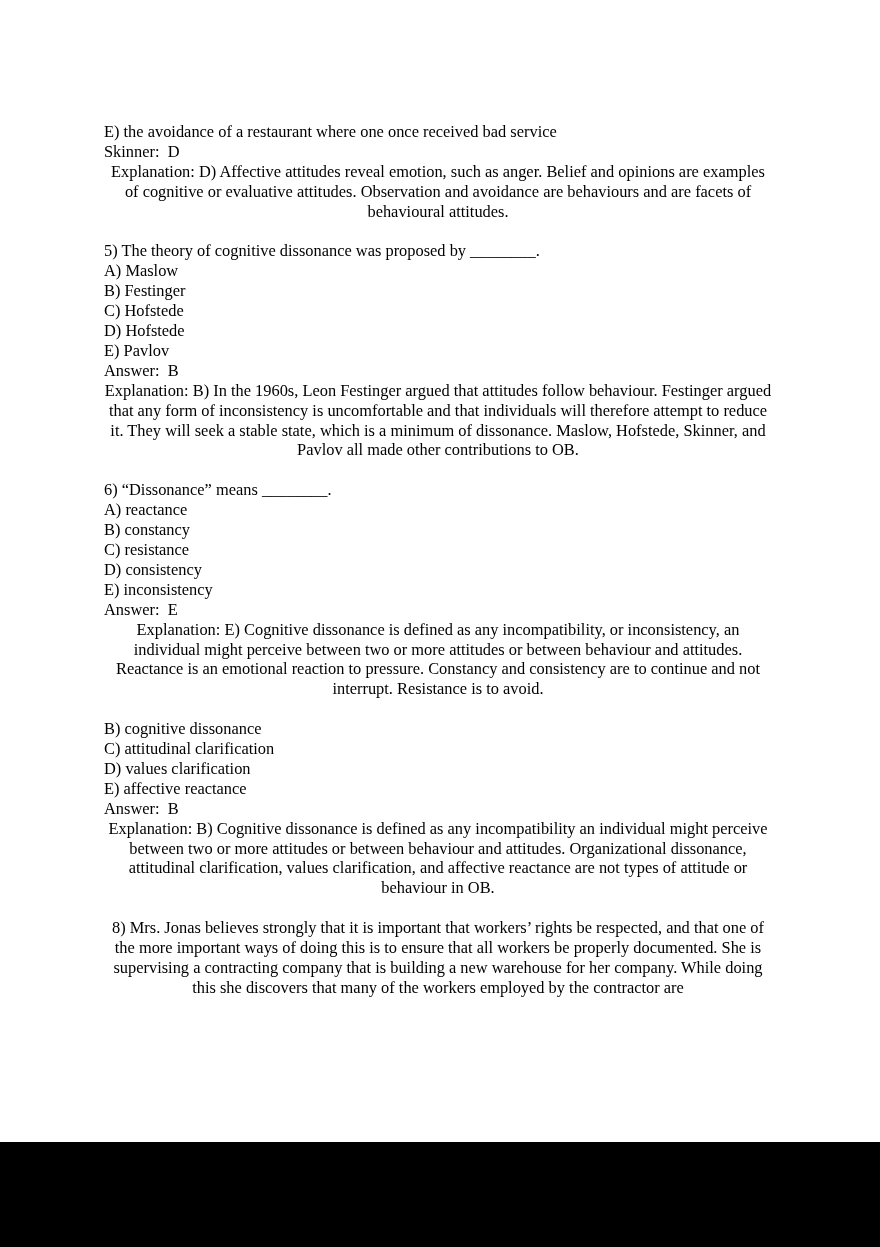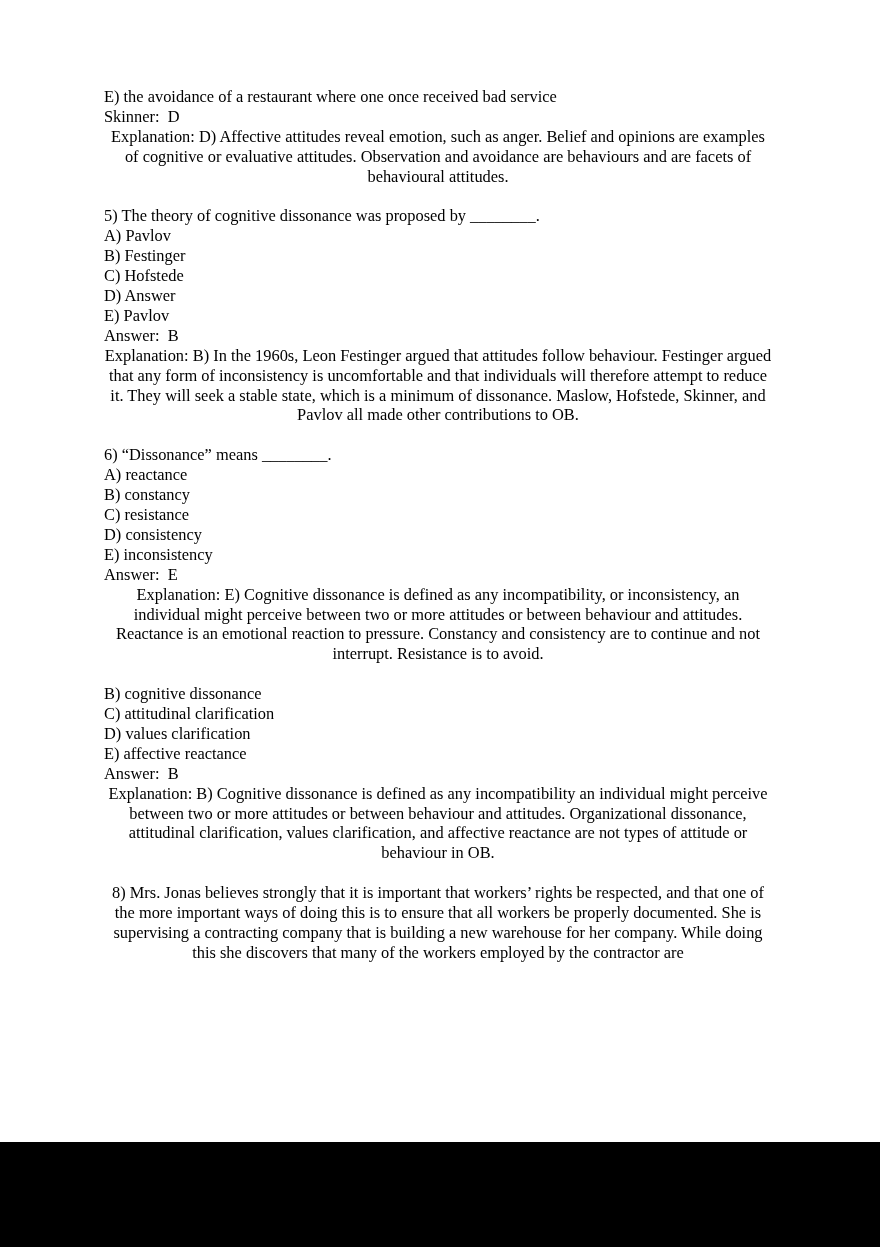--- a/index.html
+++ b/index.html
@@ -11,21 +11,21 @@
     position: relative;
     width: 880px;
     height: 1247px;
     background: #ffffff;
     overflow: hidden;
     font-family: "Liberation Serif", "DejaVu Serif", serif;
   }
   .content {
     position: absolute;
     left: 104px;
-    top: 87px;
+    top: 122px;
     width: 668px;
     font-size: 16.4px;
     line-height: 19.9px;
     color: #000000;
     text-align: left;
     -webkit-font-smoothing: antialiased;
   }
   .block {
     margin: 0 0 19.9px 0;
     padding: 0;
@@ -60,24 +60,24 @@
   <div class="content">
 
     <div class="block">
       <div class="line">E) the avoidance of a restaurant where one once received bad service</div>
       <div class="line">Skinner:  D</div>
       <div class="para">Explanation:  D) Affective attitudes reveal emotion, such as anger. Belief and opinions are examples of cognitive or evaluative attitudes. Observation and avoidance are behaviours and are facets of behavioural attitudes.</div>
     </div>
 
     <div class="block">
       <div class="line">5) The theory of cognitive dissonance was proposed by ________.</div>
-      <div class="line">A) Pavlov</div>
+      <div class="line">A) Maslow</div>
       <div class="line">B) Festinger</div>
       <div class="line">C) Hofstede</div>
-      <div class="line">D) Answer</div>
+      <div class="line">D) Hofstede</div>
       <div class="line">E) Pavlov</div>
       <div class="line">Answer:  B</div>
       <div class="para">Explanation:  B) In the 1960s, Leon Festinger argued that attitudes follow behaviour. Festinger argued that any form of inconsistency is uncomfortable and that individuals will therefore attempt to reduce it. They will seek a stable state, which is a minimum of dissonance. Maslow, Hofstede, Skinner, and Pavlov all made other contributions to OB.</div>
     </div>
 
     <div class="block">
       <div class="line">6) “Dissonance” means ________.</div>
       <div class="line">A) reactance</div>
       <div class="line">B) constancy</div>
       <div class="line">C) resistance</div>

